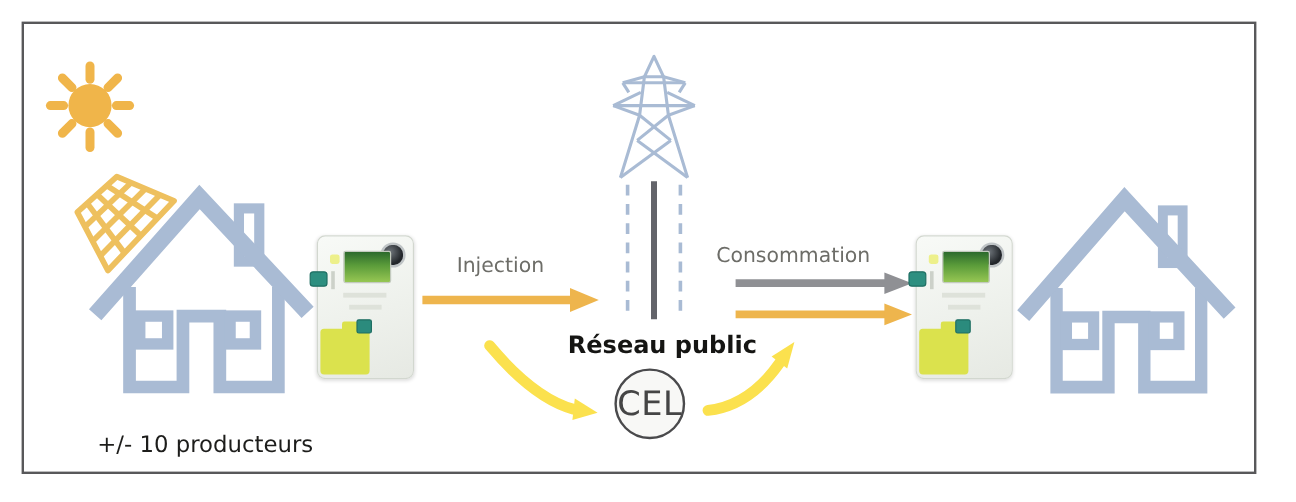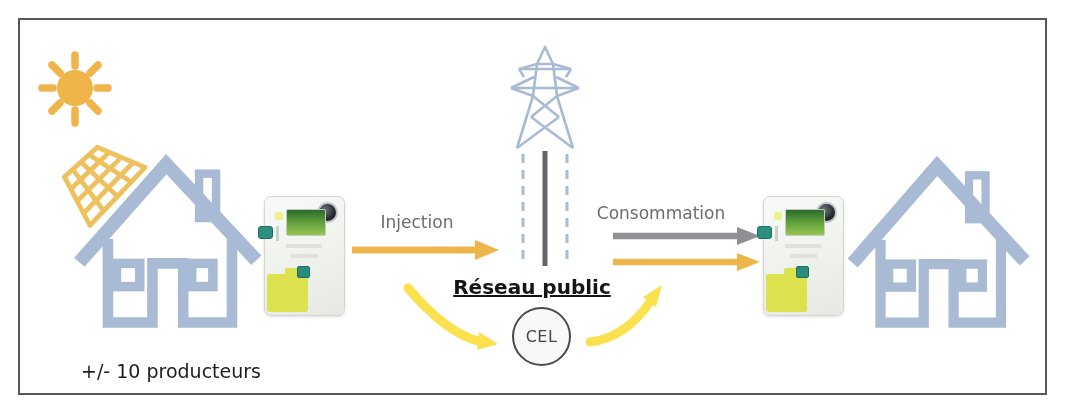--- a/index.html
+++ b/index.html
@@ -13,21 +13,21 @@
   }
   .abs{position:absolute;}
   .lbl{position:absolute;text-align:center;white-space:nowrap;}
   .lbl-black{color:#1d1d1b;font-size:19px;}
   .lbl-gray{color:#6d6d68;font-size:17px;}
   .lbl-bold{color:#151513;font-size:20px;font-weight:700;}
   
   .cel{
     position:absolute;left:512px;top:307px;width:55px;height:55px;border-radius:50%;
     background:#f8f8f6;border:2.5px solid #4a4a4c;display:flex;align-items:center;justify-content:center;
-    color:#454545;font-size:16px;letter-spacing:.5px;
+    color:#454545;font-size:28px;letter-spacing:.5px;
   }
   
   .meter{position:absolute;width:81px;height:120px;}
   .m-body{position:absolute;inset:0;background:linear-gradient(160deg,#f8faf7 0%,#eef1ec 55%,#e6e9e3 100%);
     border:1px solid #d2d7cf;border-radius:7px;box-shadow:0 1px 3px rgba(0,0,0,.13);}
   .m-port{position:absolute;right:7px;top:6px;width:17px;height:17px;border-radius:50%;
     background:radial-gradient(circle at 35% 35%,#70767c,#23272b 65%);border:2px solid #bfc4c6;}
   .m-lcd{position:absolute;left:22px;top:13px;width:38px;height:25px;border-radius:2px;
     background:linear-gradient(180deg,#2c6a2c 0%,#5b9c3a 45%,#96c653 100%);border:1px solid #c3cabe;}
   .m-dot{position:absolute;left:11px;top:16px;width:8px;height:8px;background:#edf08b;border-radius:2px;}
@@ -118,21 +118,21 @@
       <line x1="56" y1="73" x2="14" y2="104"></line>
     </g>
   </svg>
 
   <svg class="abs" style="left:515px;top:150px;" width="60" height="117" viewBox="0 0 60 117">
     <line x1="8" y1="4" x2="8" y2="115" stroke="#a9bbd4" stroke-width="3" stroke-dasharray="9,7"></line>
     <line x1="52" y1="4" x2="52" y2="115" stroke="#a9bbd4" stroke-width="3" stroke-dasharray="9,7"></line>
     <line x1="30" y1="1" x2="30" y2="116" stroke="#63646a" stroke-width="5"></line>
   </svg>
 
-  <div class="lbl lbl-bold" style="left:432px;top:275px;width:200px;text-decoration:underline;">Réseau public</div>
+  <div class="lbl lbl-bold" style="left:452px;top:275px;width:200px;">Réseau public</div>
 
   <div class="cel">
     <span>CEL</span>
   </div>
 
   <svg class="abs" style="left:390px;top:280px;" width="300" height="95" viewBox="0 0 300 95">
     <path d="M18,8 Q55,52 88,61" stroke="#fbe14e" stroke-width="9" fill="none" stroke-linecap="round"></path>
     <polygon points="108,64 87,70 89,52" fill="#fbe14e"></polygon>
     <path d="M200,62 Q235,58 260,22" stroke="#fbe14e" stroke-width="9" fill="none" stroke-linecap="round"></path>
     <polygon points="272,5 266,27 253,17" fill="#fbe14e"></polygon>

